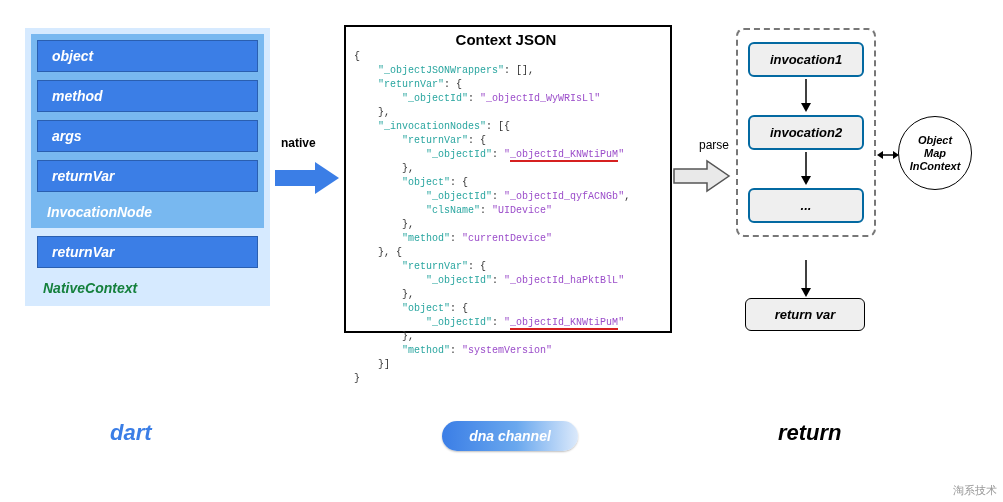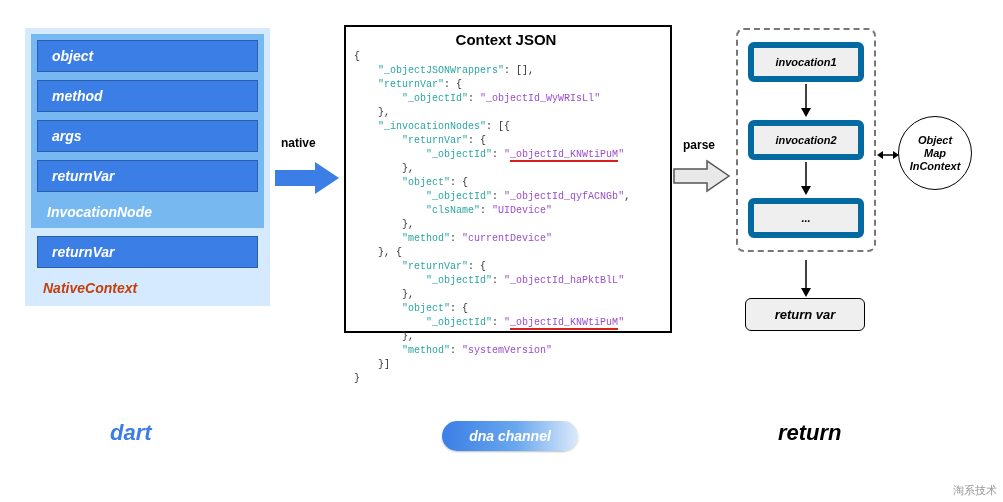--- a/index.html
+++ b/index.html
@@ -40,21 +40,21 @@
   }
   .dart-inv-label {
     color: #fff;
     font-weight: 700;
     font-style: italic;
     font-size: 14px;
     padding: 4px 10px 6px 10px;
   }
   .dart-item.outer { margin: 8px 6px 6px 6px; }
   .dart-ctx-label {
-    color: #c2410c;
+    color: #15803d;
     font-weight: 700;
     font-style: italic;
     font-size: 14px;
     padding: 6px 10px 6px 12px;
   }
 
   
   .arrow-exec {
     position: absolute;
     left: 275px; top: 158px;
@@ -65,22 +65,22 @@
     top: -22px; left: 6px;
     font-size: 12px; font-weight: 700;
   }
   .arrow-parse {
     position: absolute;
     left: 673px; top: 158px;
     width: 58px; height: 36px;
   }
   .arrow-parse .lbl {
     position: absolute;
-    top: -20px; left: 10px;
-    font-size: 12px; font-weight: 700;
+    top: -20px; left: 26px;
+    font-size: 12px; font-weight: 400;
   }
 
   
   .json-box {
     position: absolute;
     left: 344px; top: 25px;
     width: 328px; height: 308px;
     border: 2px solid #000;
     background: #fff;
     padding: 4px 12px 4px 8px;
@@ -108,26 +108,26 @@
     position: absolute;
     left: 736px; top: 28px;
     width: 140px;
     border: 2px dashed #777;
     border-radius: 8px;
     padding: 12px 10px;
     text-align: center;
   }
   .nbox {
     background: #efefef;
-    border: 6px solid #0369a1;
+    border: 2px solid #0369a1;
     border-radius: 6px;
     padding: 8px 6px;
     font-weight: 700;
     font-style: italic;
-    font-size: 11px;
+    font-size: 13px;
   }
   .nsep { height: 38px; position: relative; }
   .nsep svg { position: absolute; left: 50%; transform: translateX(-50%); top: 2px; }
   .return-box {
     position: absolute;
     left: 745px; top: 298px;
     width: 120px;
     background: #efefef;
     border: 1px solid #000;
     border-radius: 6px;

